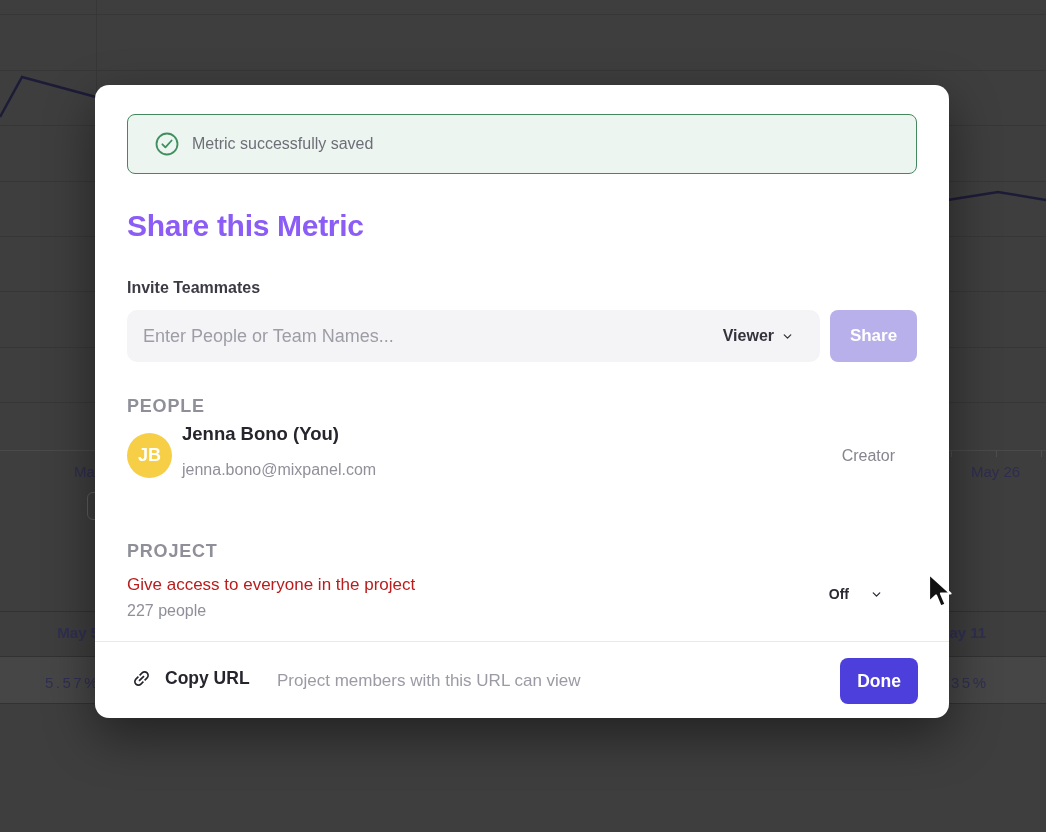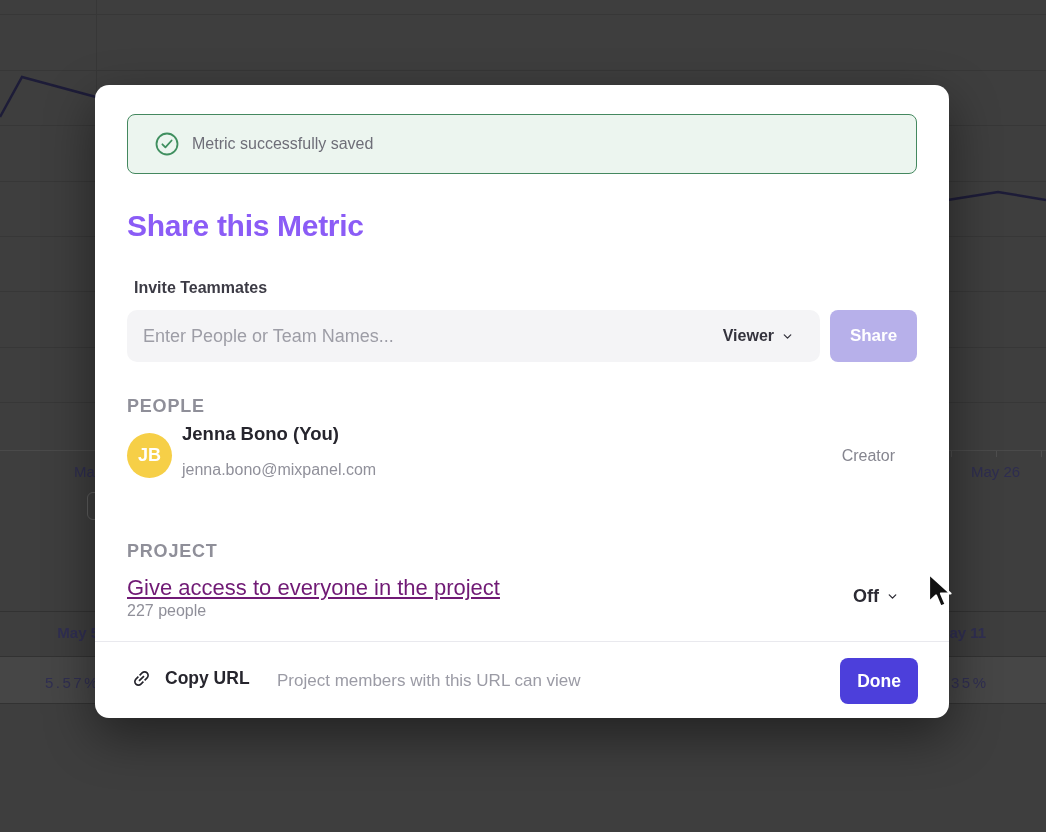--- a/index.html
+++ b/index.html
@@ -27,21 +27,21 @@
     background:#ffffff;border-radius:14px;
     box-shadow:0 18px 50px rgba(0,0,0,.45);
   }
   .banner{
     position:absolute;left:32px;top:29px;width:790px;height:60px;box-sizing:border-box;
     background:#ecf5ef;border:1px solid #44885f;border-radius:8px;
     display:flex;align-items:center;padding-left:26px;gap:12px;
   }
   .banner-text{font-size:16px;color:#6e6e78;}
   .modal-title{position:absolute;left:32px;top:124px;font-size:30px;font-weight:700;color:#8b5cf6;letter-spacing:-0.3px;}
-  .invite-label{position:absolute;left:32px;top:194px;font-size:16px;font-weight:600;color:#3c3b45;margin-left:7px;}
+  .invite-label{position:absolute;left:32px;top:194px;font-size:16px;font-weight:600;color:#3c3b45;}
   .invite-field{
     position:absolute;left:32px;top:225px;width:693px;height:52px;box-sizing:border-box;
     background:#f4f4f6;border-radius:10px;display:flex;align-items:center;
   }
   .invite-input{
     flex:1;border:none;outline:none;background:transparent;
     font-family:"Liberation Sans", sans-serif;font-size:18px;color:#3c3b45;
     padding:0 0 0 16px;min-width:0;
   }
   .invite-input::placeholder{color:#9d9da6;opacity:1;}
@@ -57,25 +57,25 @@
   }
   .section-label{position:absolute;left:32px;font-size:18px;font-weight:600;letter-spacing:.8px;color:#8f8f99;}
   .avatar{
     position:absolute;left:32px;top:348px;width:45px;height:45px;border-radius:50%;
     background:#f6cf47;display:flex;align-items:center;justify-content:center;
     color:#ffffff;font-size:18px;font-weight:700;
   }
   .person-name{position:absolute;left:87px;top:338px;font-size:18.5px;font-weight:700;color:#26252d;}
   .person-email{position:absolute;left:87px;top:376px;font-size:16px;color:#90909a;}
   .person-role{position:absolute;right:54px;top:362px;font-size:16px;color:#85858f;}
-  .project-title{position:absolute;left:32px;top:490px;font-size:22px;color:#701a75;text-decoration:underline;}
+  .project-title{position:absolute;left:32px;top:490px;font-size:17px;color:#b91c1c;}
   .project-sub{position:absolute;left:32px;top:517px;font-size:16px;color:#8f8f99;}
   .toggle{
-    position:absolute;right:50px;top:501px;display:flex;align-items:center;gap:7px;
-    font-size:18px;font-weight:600;color:#2b2a33;cursor:pointer;
+    position:absolute;right:66px;top:501px;display:flex;align-items:center;gap:21px;
+    font-size:14px;font-weight:600;color:#2b2a33;cursor:pointer;
   }
   .footer-divider{position:absolute;left:0;top:556px;width:854px;height:1px;background:#e9e9ee;}
   .copy-url{
     position:absolute;left:36px;top:583px;display:flex;align-items:flex-start;gap:13px;
     background:none;border:none;cursor:pointer;padding:0;
     font-family:"Liberation Sans", sans-serif;font-size:17.5px;font-weight:700;color:#26252d;
   }
   .footer-hint{position:absolute;left:182px;top:586px;font-size:17px;color:#9b9ba5;}
   .done-btn{
     position:absolute;left:745px;top:573px;width:78px;height:46px;

